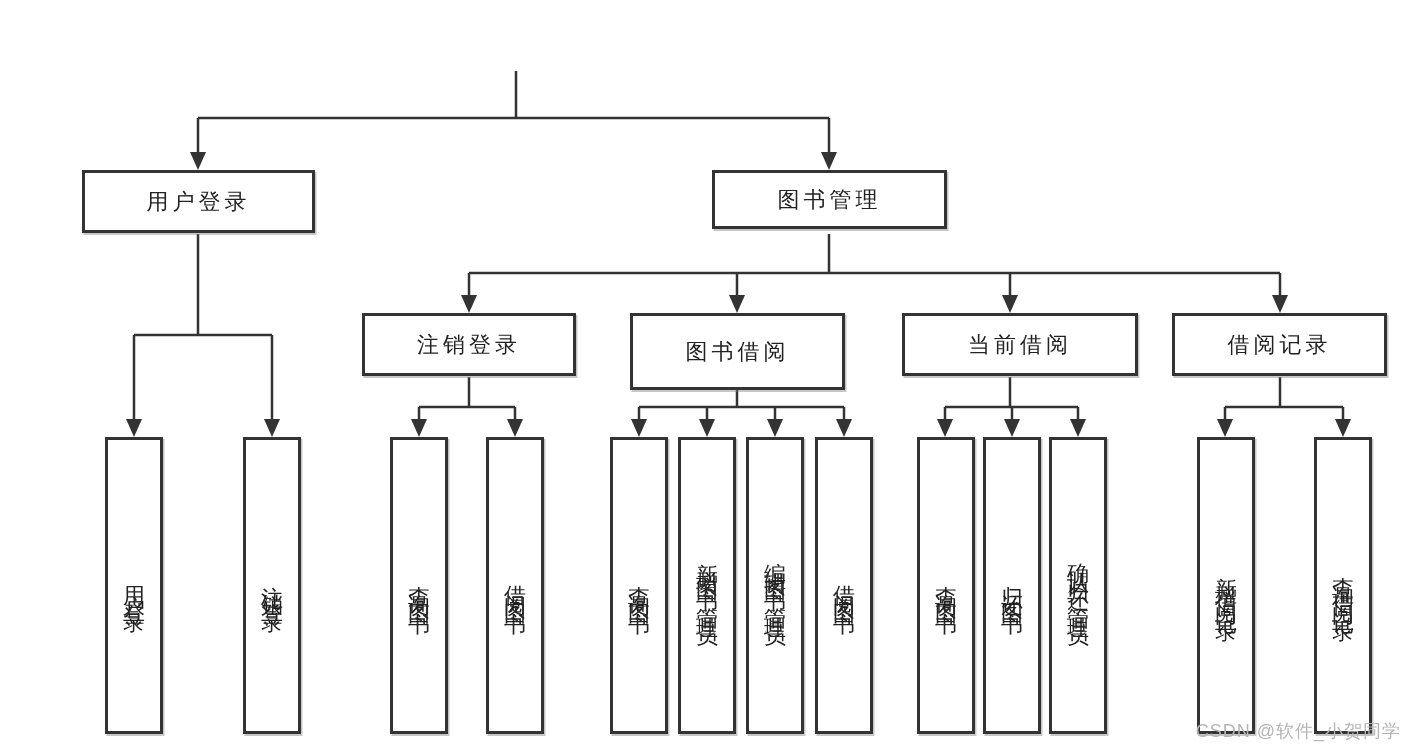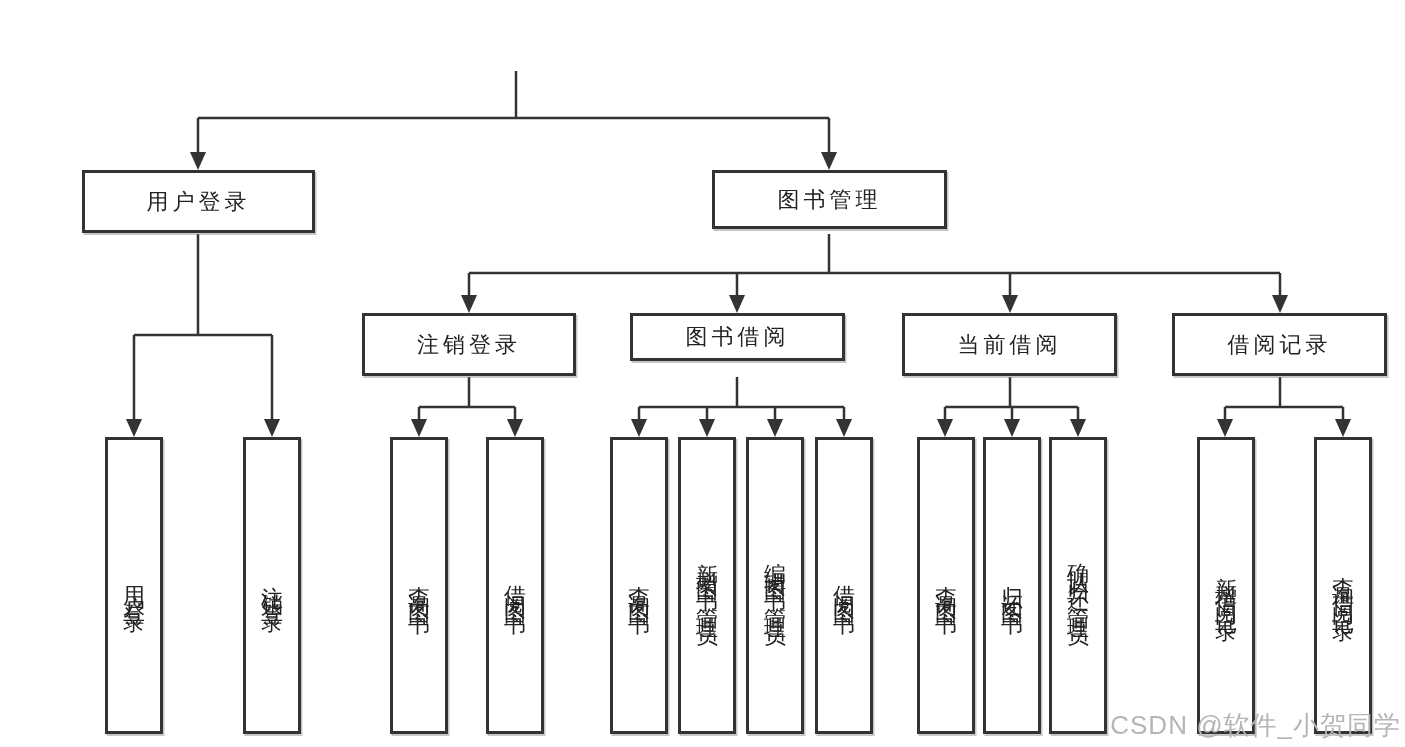--- a/index.html
+++ b/index.html
@@ -45,21 +45,21 @@
     font-size: 22px;
     letter-spacing: 9px;
     line-height: 1;
     color: #222222;
   }
   .watermark {
     position: absolute;
     right: 4px;
     bottom: 4px;
     z-index: 5;
-    font-size: 26px;
+    font-size: 18px;
     letter-spacing: 1px;
     color: #b5b5b5;
     white-space: nowrap;
   }
 </style>
 </head>
 <body>
 
 <div class="stage">
 
@@ -100,24 +100,24 @@
   <div class="node h" style="left:82px; top:170px; width:233px; height:63px;">
     <span>用户登录</span>
   </div>
   <div class="node h" style="left:712px; top:170px; width:235px; height:59px;">
     <span>图书管理</span>
   </div>
 
   <div class="node h" style="left:362px; top:313px; width:214px; height:63px;">
     <span>注销登录</span>
   </div>
-  <div class="node h" style="left:630px; top:313px; width:215px; height:48px;">
+  <div class="node h" style="left:630px; top:313px; width:215px; height:77px;">
     <span>图书借阅</span>
   </div>
-  <div class="node h" style="left:902px; top:313px; width:215px; height:63px;">
+  <div class="node h" style="left:902px; top:313px; width:236px; height:63px;">
     <span>当前借阅</span>
   </div>
   <div class="node h" style="left:1172px; top:313px; width:215px; height:63px;">
     <span>借阅记录</span>
   </div>
 
   <div class="node v" style="left:105px; top:437px; width:58px; height:297px;">
     <span>用户登录</span>
   </div>
   <div class="node v" style="left:243px; top:437px; width:58px; height:297px;">

